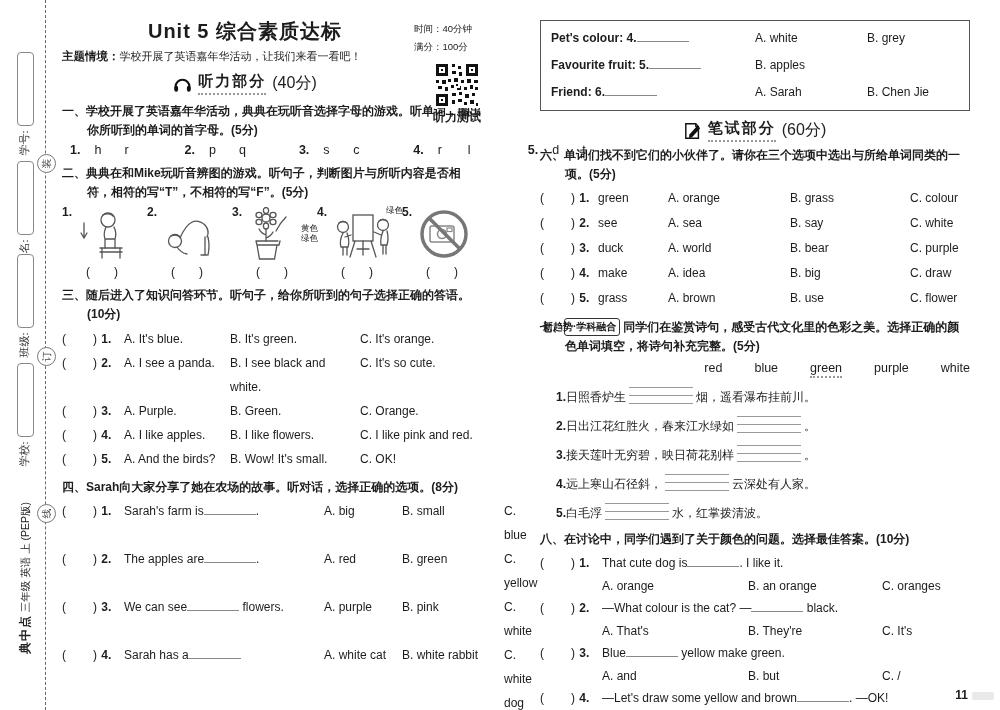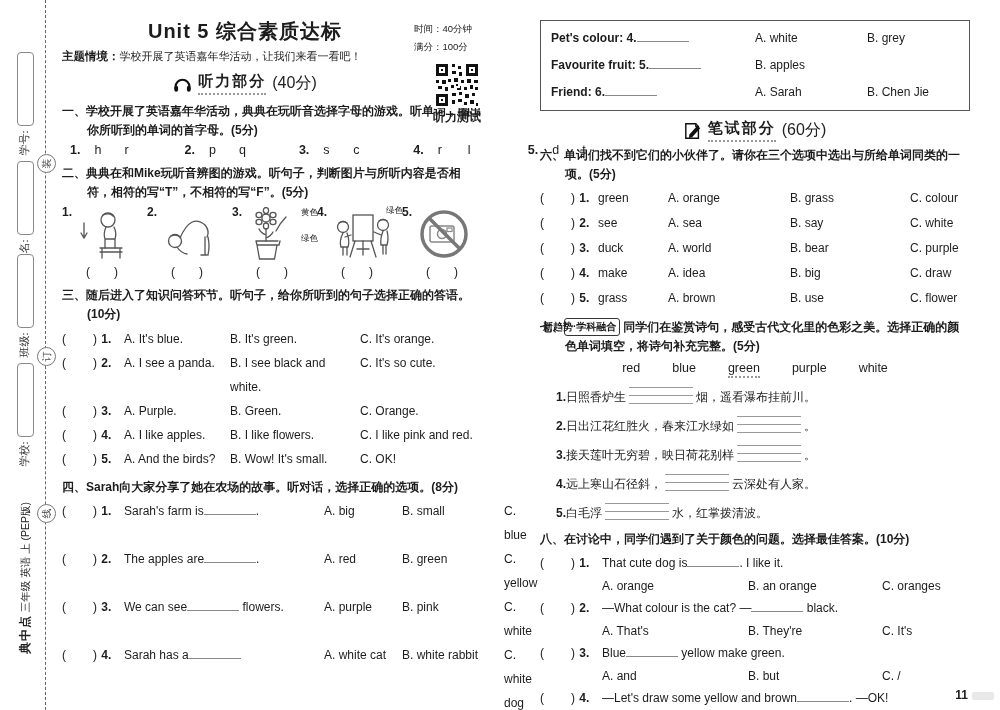--- a/index.html
+++ b/index.html
@@ -52,21 +52,21 @@
   .figlab{position:absolute;font-size:8.5px;color:#222;font-family:"Liberation Serif",serif;}
   .figbr{text-align:center;margin-top:2px;}
   .r3{display:grid;grid-template-columns:62px 106px 130px 1fr;}
   .r4{display:grid;grid-template-columns:62px 200px 78px 102px 1fr;}
   .r6{display:grid;grid-template-columns:58px 70px 122px 120px 1fr;line-height:25px;}
   
   .card{border:1.2px solid #555;padding:4px 10px;margin-top:4px;}
   .crow{display:grid;grid-template-columns:1fr 112px 92px;font-size:12px;line-height:27px;}
   
   .badge{display:inline-block;border:1px solid #333;border-radius:3px;font-size:10px;padding:0 3px;font-weight:bold;vertical-align:1px;margin-right:3px;}
-  .bank{display:flex;justify-content:center;gap:32px;font-size:12.5px;margin:6px 0 2px 0;}
+  .bank{display:flex;justify-content:flex-end;gap:32px;font-size:12.5px;margin:6px 0 2px 0;}
   .bank .dotted{border-bottom:2px dotted #999;padding-bottom:1px;}
   .poem{font-size:12px;margin:9px 0 0 16px;line-height:20px;font-family:"Liberation Serif","DejaVu Serif",serif;}
   .poem b{font-family:"Liberation Sans",sans-serif;}
   .blank3{display:inline-block;width:64px;height:15px;vertical-align:-3px;margin:0 3px;
     border-top:1px solid #999;border-bottom:1px solid #999;
     background-image:linear-gradient(#999,#999);background-size:100% 1px;background-position:center;background-repeat:no-repeat;}
   
   .s8stem{display:grid;grid-template-columns:62px 1fr;font-size:12px;line-height:23px;}
   .s8opts{margin-left:62px;display:grid;grid-template-columns:146px 134px 1fr;font-size:12px;line-height:22px;}
   .pagenum{position:absolute;right:32px;bottom:8px;font-size:12px;font-weight:bold;}
@@ -218,21 +218,21 @@
             <ellipse cx="27" cy="8" rx="3" ry="2.6"></ellipse>
             <ellipse cx="27" cy="15" rx="3" ry="2.6"></ellipse>
           <ellipse cx="13" cy="8" rx="3" ry="2.6"></ellipse>
             <ellipse cx="13" cy="15" rx="3" ry="2.6"></ellipse>
             <ellipse cx="20" cy="19" rx="2.6" ry="3"></ellipse>
         </g>
         <path class="ln" d="M20,22 v12 M20,28 q-5,-2 -7,-6 M20,31 q5,-2 7,-6"></path>
         <path class="ln" d="M10,34 h22 M11,38 l2.5,14 h15 l2.5,-14 M10,34 l1,4 h22 l1,-4"></path>
         <path class="ln" d="M40,10 q-6,6 -10,14" stroke-dasharray="0"></path>
       </svg>
-      <span class="figlab" style="right:-6px;top:2px">黄色</span>
+      <span class="figlab" style="right:-6px;top:18px">黄色</span>
       <span class="figlab" style="right:-6px;top:28px">绿色</span>
       <div class="figbr">(  )</div>
     </div>
     <div class="fig">
       <b>4.</b>
       <svg width="62" height="56" viewBox="0 0 62 56">
         <rect class="ln" x="22" y="8" width="20" height="26"></rect>
         <path class="ln" d="M24,34 l-5,16 M40,34 l5,16 M32,34 v14 M26,42 h12"></path>
         <circle class="ln" cx="12" cy="20" r="5.5"></circle>
         <path class="ln" d="M8,16 a6,5 0 0 1 8,0" fill="#555"></path>

